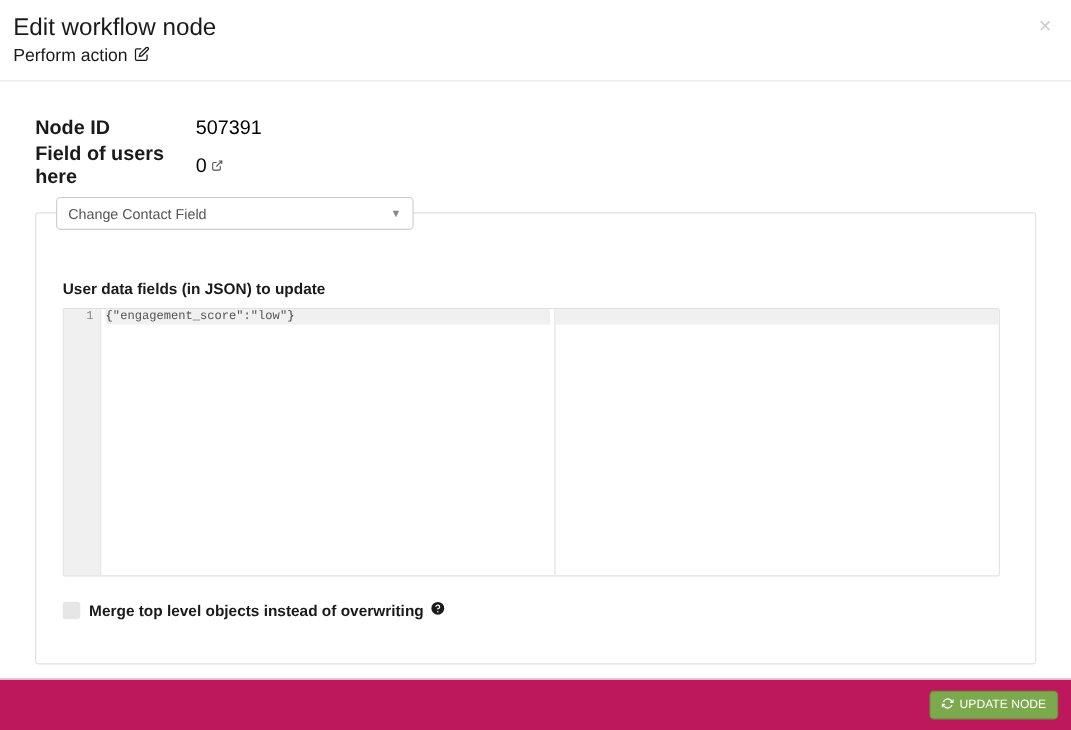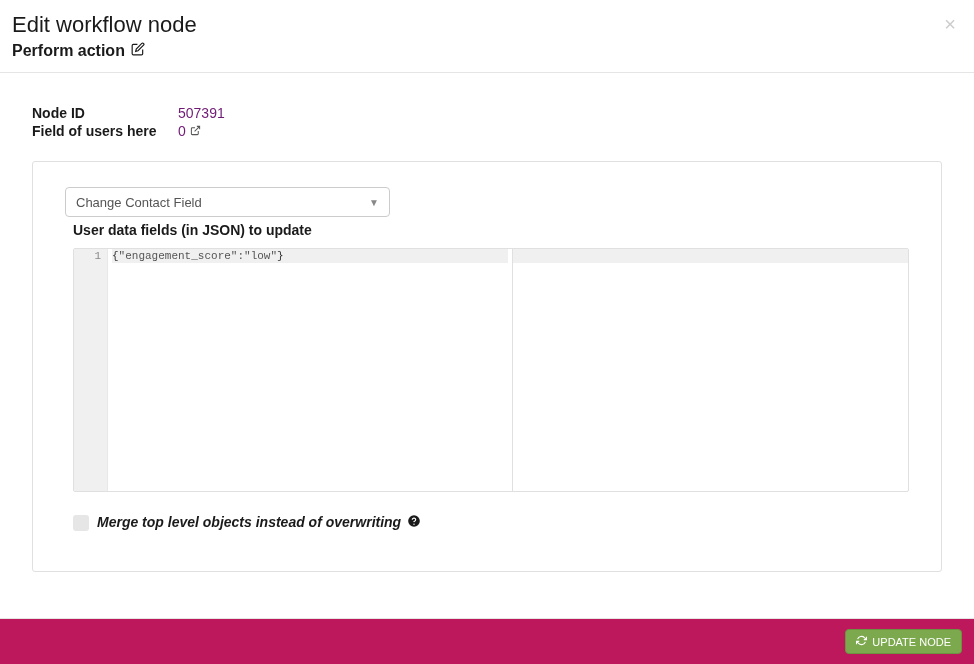--- a/index.html
+++ b/index.html
@@ -23,83 +23,80 @@
       font-size: 22px;
       font-weight: 500;
       color: #1a1a1a;
       margin-bottom: 4px;
     }
     .header .subtitle {
       font-size: 16px;
       color: #1a1a1a;
       display: flex;
       gap: 6px;
-      font-weight: bold;
     }
     .close-btn {
       position: absolute;
       top: 14px;
       right: 18px;
       font-size: 20px;
       color: #cccccc;
       cursor: pointer;
       font-weight: 300;
       line-height: 1;
     }
     .content {
       padding: 32px 32px 0 32px;
     }
     .info-row {
       display: flex;
       margin-bottom: 2px;
-      font-size: 14px;
-      align-items: flex-end;
+      font-size: 18px;
     }
     .info-label {
       font-weight: 700;
       color: #1a1a1a;
       width: 146px;
     }
     .info-value {
-      color: #701a75;
+      color: #000000;
       display: flex;
       align-items: center;
       gap: 4px;
     }
     .panel-wrapper {
       margin-top: 22px;
       position: relative;
     }
     .dropdown {
       position: absolute;
       top: -14px;
-      left: 33px;
+      left: 19px;
       width: 325px;
       height: 30px;
       background: #ffffff;
       border: 1px solid #cccccc;
       border-radius: 4px;
       display: flex;
       align-items: center;
       justify-content: space-between;
       padding: 0 10px;
       font-size: 13px;
       color: #555555;
       cursor: pointer;
       z-index: 2;
-      margin-top: 40px;
     }
     .dropdown-caret {
       font-size: 10px;
       color: #888888;
     }
     .panel {
       border: 1px solid #e0e0e0;
       border-radius: 3px;
-      padding: 60px 32px 40px 40px;
+      padding: 60px 32px 40px 24px;
       background: #ffffff;
     }
     .field-label {
       font-weight: 700;
       font-size: 14px;
       color: #1a1a1a;
       margin-bottom: 10px;
     }
     .code-editor {
       border: 1px solid #e0e0e0;
@@ -159,23 +156,22 @@
       border-radius: 3px;
       background: #e6e6e6;
       cursor: pointer;
       flex-shrink: 0;
     }
     .checkbox-label {
       font-weight: 700;
       font-size: 14px;
       color: #1a1a1a;
       display: flex;
-      align-items: flex-start;
+      align-items: flex-end;
       gap: 6px;
-      font-style: italic;
     }
     .footer {
       position: absolute;
       bottom: 0;
       left: 0;
       right: 0;
       border-top: 1px solid #e5e5e5;
       padding: 10px 12px;
       display: flex;
       justify-content: flex-end;

